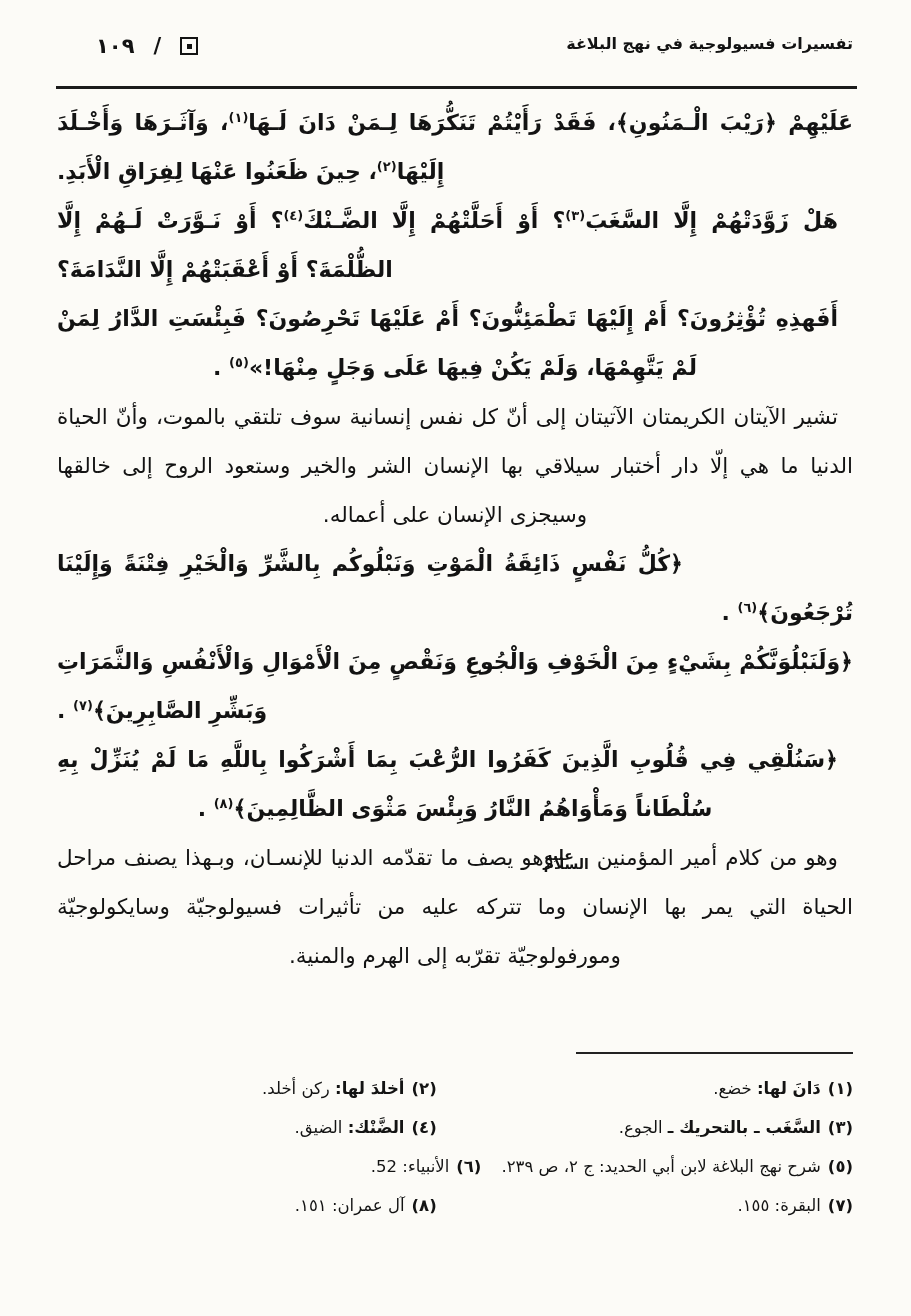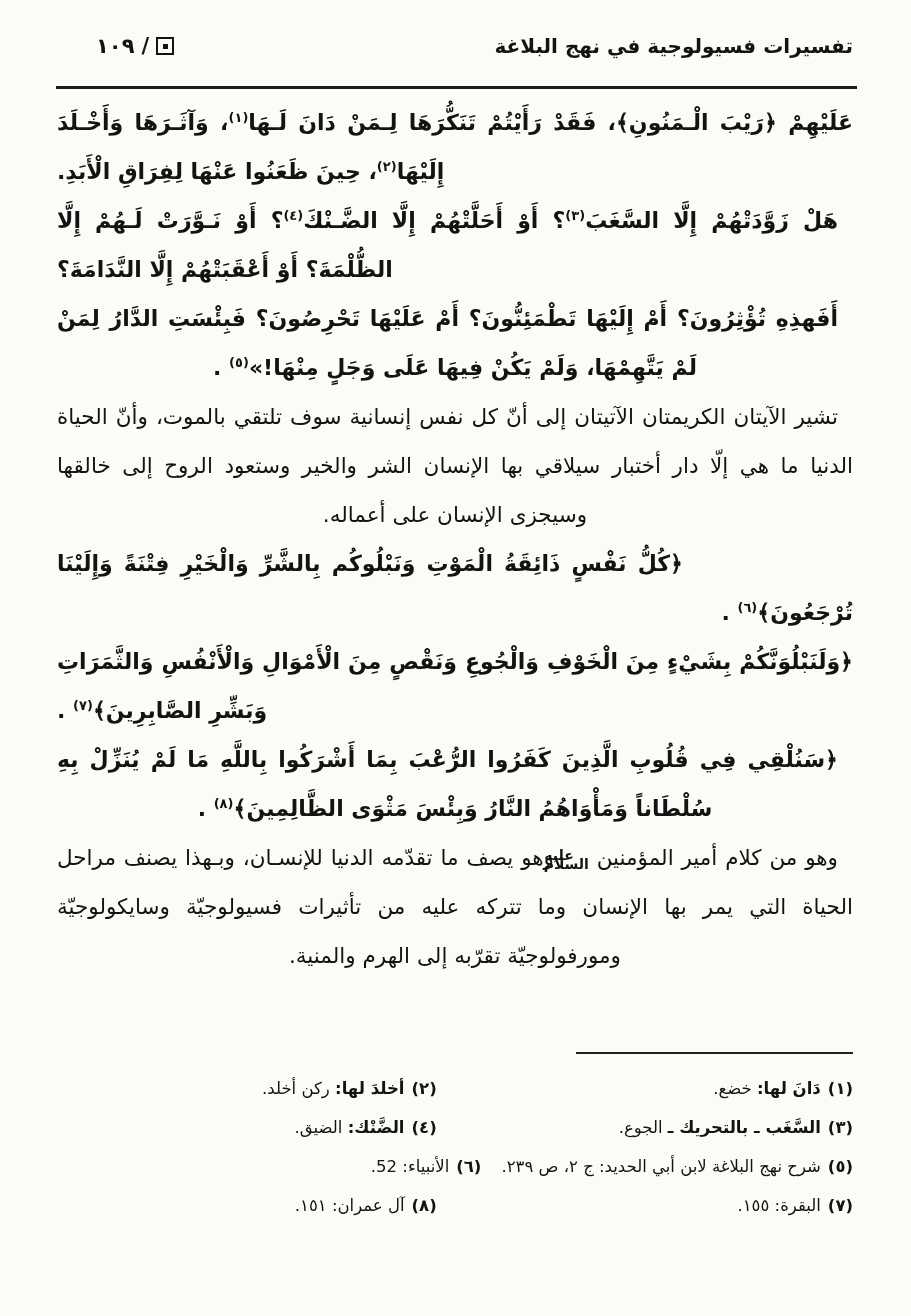--- a/index.html
+++ b/index.html
@@ -2,22 +2,22 @@
 <html lang="ar" dir="rtl"><head>
 <meta charset="utf-8">
 <style>
   html,body{margin:0;padding:0;background:#e8e8e6;}
   .page{
     position:relative;width:911px;height:1316px;margin:0 auto;
     background:#fcfbf7;overflow:hidden;direction:rtl;color:#131313;
     font-family:"DejaVu Sans",sans-serif;
   }
   .hdr{position:absolute;top:34px;right:58px;left:60px;display:flex;justify-content:space-between;align-items:flex-start;}
-  .title{font-size:20px;font-weight:bold;letter-spacing:.2px;}
-  .pagenum{direction:ltr;display:flex;align-items:center;gap:7px;font-size:21px;font-weight:bold;margin-left:36px;}
+  .title{font-size:16px;font-weight:bold;letter-spacing:.2px;}
+  .pagenum{direction:ltr;display:flex;align-items:center;gap:19px;font-size:21px;font-weight:bold;margin-left:36px;}
   .sq{width:14px;height:14px;border:2.5px solid #131313;display:inline-flex;align-items:center;justify-content:center;box-sizing:content-box;}
   .sq-in{width:5px;height:5px;background:#131313;}
   .hrule{position:absolute;top:86px;right:54px;left:56px;border-top:3px solid #1b1b1b;}
   .bodytext{position:absolute;top:98px;right:58px;left:57px;max-height:950px;overflow:hidden;}
   .bodytext p{margin:0;text-align:justify;}
   .q{font-weight:bold;font-size:22px;line-height:49px;}
   .pr{font-size:21.5px;line-height:49px;}
   sup.mk{font-size:13px;font-weight:bold;line-height:0;}
   .hon{display:inline-block;width:27px;font-size:14px;line-height:9px;text-align:center;font-weight:bold;vertical-align:-4px;}
   .fns{position:absolute;top:1052px;right:58px;left:60px;}

